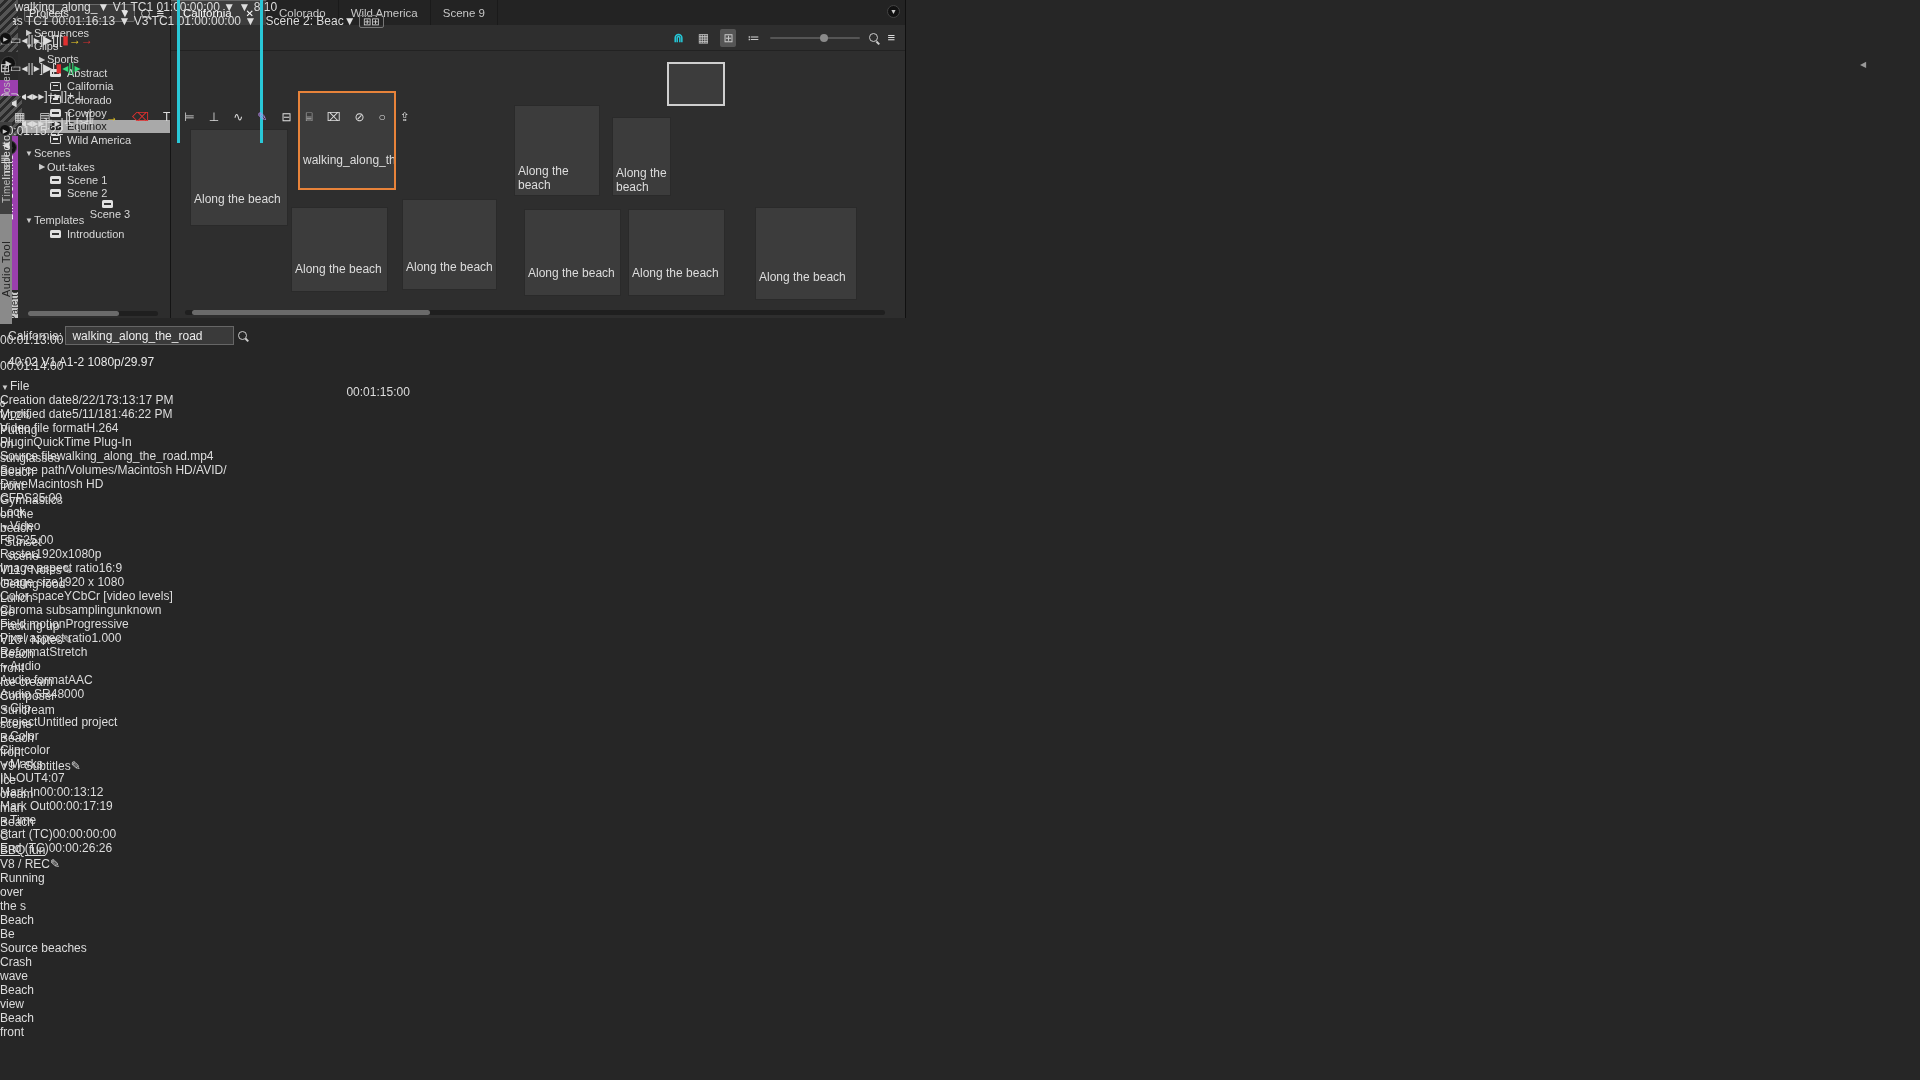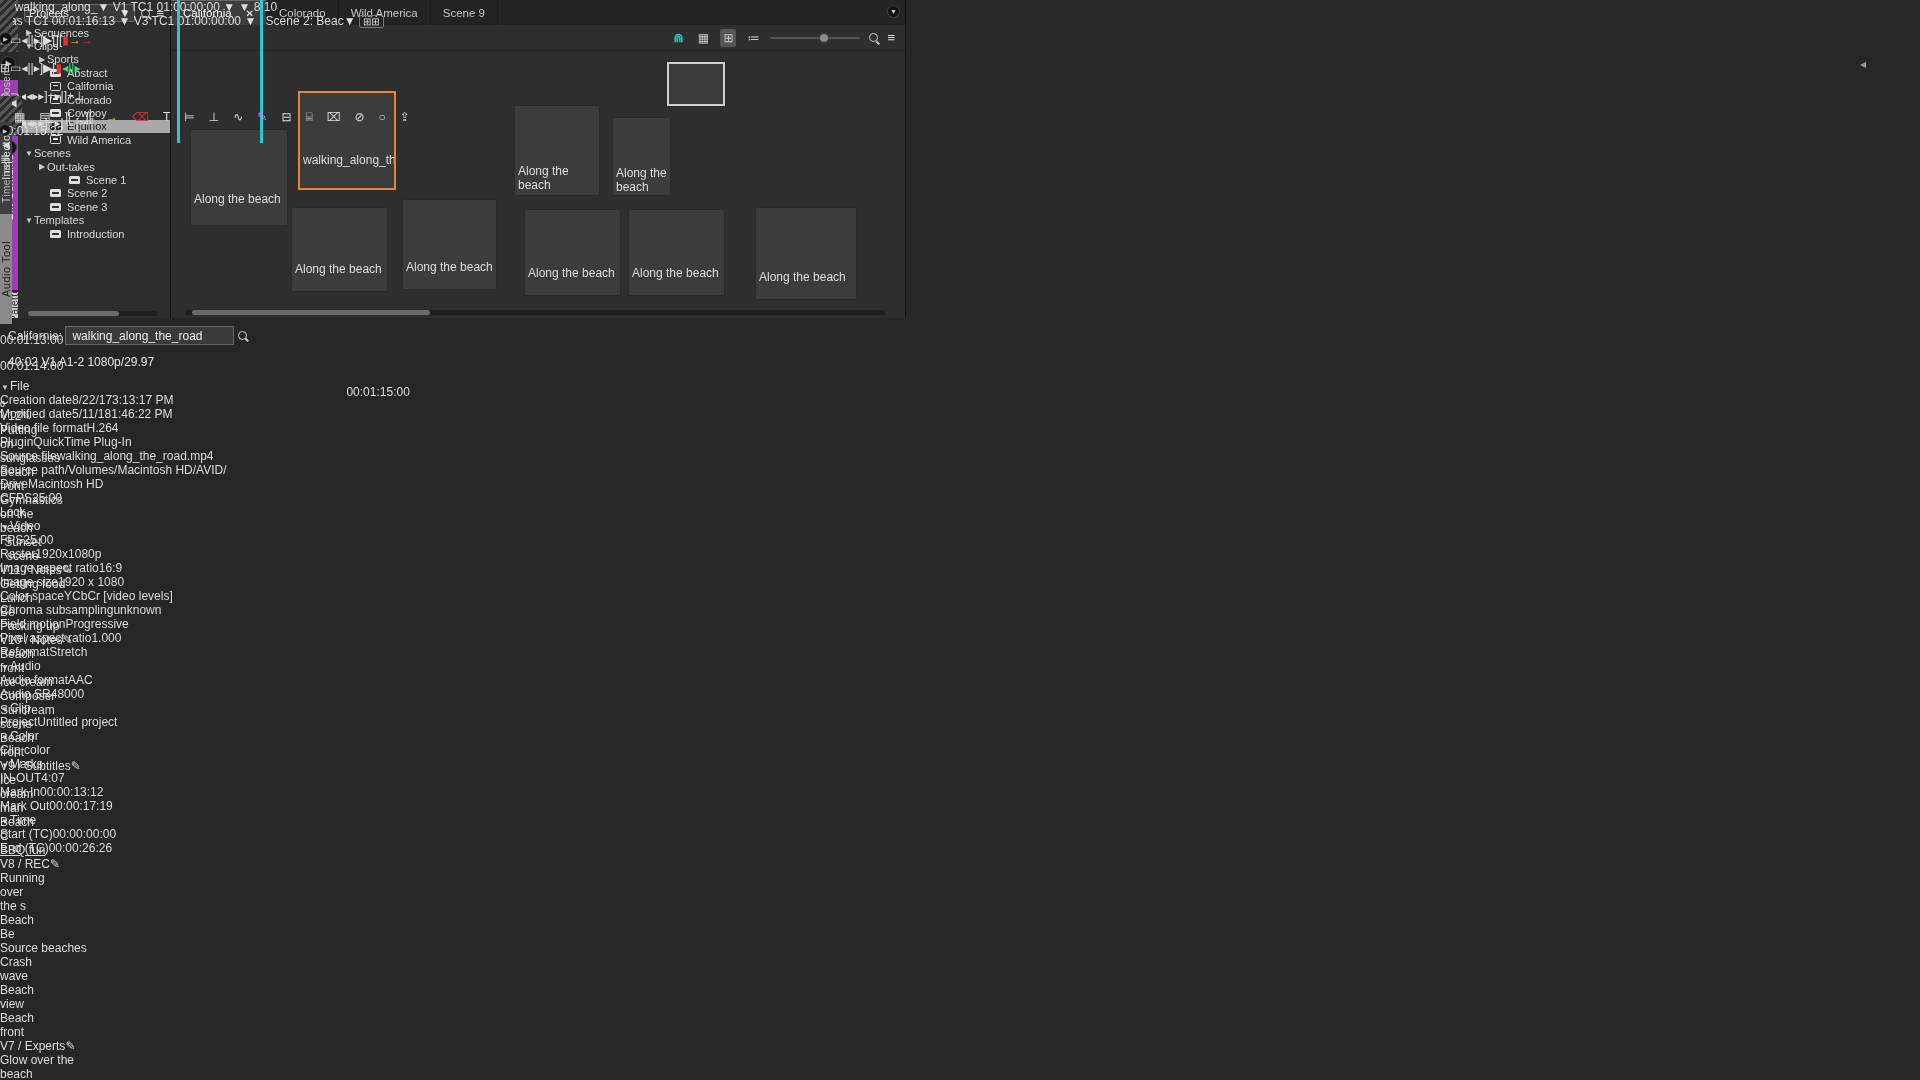--- a/index.html
+++ b/index.html
@@ -220,29 +220,29 @@
           <span>Wild America</span>
         </div>
         <div class="tree-item" style="padding-left: 6px;">
           <span class="tw">▼</span>
           <span>Scenes</span>
         </div>
         <div class="tree-item" style="padding-left: 19px;">
           <span class="tw">▶</span>
           <span>Out-takes</span>
         </div>
-        <div class="tree-item" style="padding-left: 51px;">
+        <div class="tree-item" style="padding-left: 32px;">
           <span class="bin-ic" style=""></span>
           <span>Scene 1</span>
         </div>
         <div class="tree-item" style="padding-left: 32px;">
           <span class="bin-ic" style=""></span>
           <span>Scene 2</span>
         </div>
-        <div class="tree-item" style="padding-left: 32px;">
+        <div class="tree-item" style="padding-left: 32px; flex-direction: column;">
           <span class="bin-ic" style=""></span>
           <span>Scene 3</span>
         </div>
         <div class="tree-item" style="padding-left: 6px;">
           <span class="tw">▼</span>
           <span>Templates</span>
         </div>
         <div class="tree-item" style="padding-left: 32px;">
           <span class="bin-ic" style=""></span>
           <span>Introduction</span>
@@ -618,29 +618,20 @@
             <div class="lane">
               <div class="clip c-amber" style="left: 2.6%; width: 9.1%;">Running over the s</div>
               <div class="clip c-amber" style="left: 11.7%; width: 4%;">Beach</div>
               <div class="clip c-amber" style="left: 15.7%; width: 1.5%;">Be</div>
               <div class="clip c-amber" style="left: 17.2%; width: 34.4%;">Source beaches</div>
               <div class="clip c-amber" style="left: 64.2%; width: 6.2%;">Crash wave</div>
               <div class="clip c-amber" style="left: 70.4%; width: 6.4%;">Beach view</div>
               <div class="clip c-amber" style="left: 76.8%; width: 6.2%;">Beach front</div>
             </div>
           </div>
-          <div class="trow">
-            <div class="thead"><span class="tname hl">V7 / Experts</span><span class="pencil">✎</span><span class="hbtn" style="right:30px"><span class="pwr"></span></span><span class="hbtn" style="right:6px;width:16px"><span class="mon"></span></span></div>
-            <div class="lane">
-              <div class="clip c-rust" style="left: 11.9%; width: 22.8%;">Glow over the beach</div>
-              <div class="clip c-rust" style="left: 37.6%; width: 0.4%;"></div>
-              <div class="clip c-rust" style="left: 38.2%; width: 0.4%;"></div>
-              <div class="clip c-rust" style="left: 38.8%; width: 0.4%;"></div>
-            </div>
-          </div>
           <div id="playhead" style="left: 447.65px;"></div>
         </div>
 
       <div id="vscroll">
           <div></div>
         </div>
     </div>
   </div>
 
 </div>

